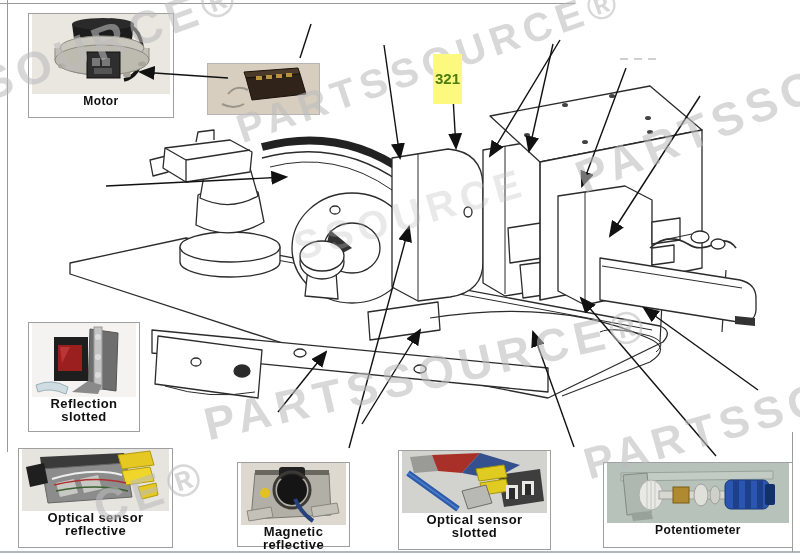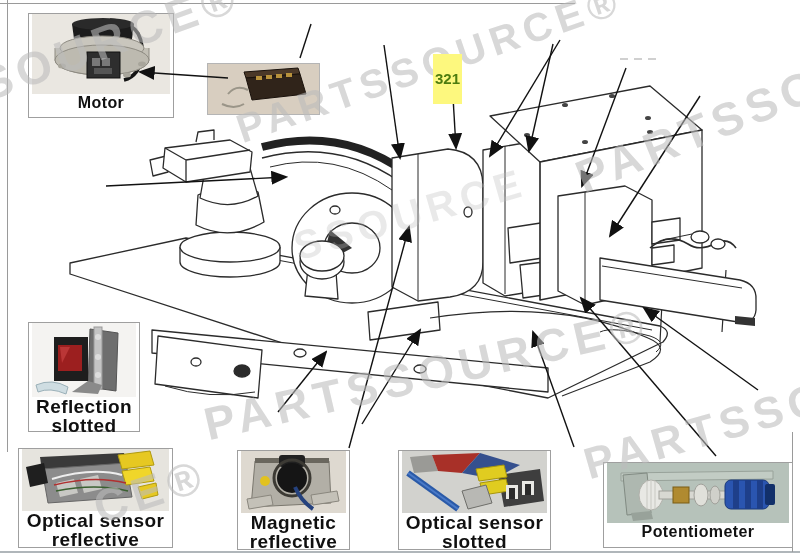--- a/index.html
+++ b/index.html
@@ -3,22 +3,22 @@
 <meta charset="utf-8">
 <style>
   html,body{margin:0;padding:0;background:#fff;}
   #stage{position:relative;width:800px;height:560px;background:#ffffff;overflow:hidden;
          font-family:"Liberation Sans",sans-serif;}
   .frameline{position:absolute;background:#9a9a9a;}
   .callout{position:absolute;background:#fff;border:1px solid #9f9f9f;box-sizing:border-box;
            display:flex;flex-direction:column;align-items:center;z-index:2;}
   .photo{flex:0 0 auto;}
   .cap{font-weight:bold;color:#101010;text-align:center;line-height:1.02;letter-spacing:.4px;}
-  .cap-1line{font-size:16px;margin-top:1px;}
-  .cap-2line{font-size:19px;}
+  .cap-1line{font-size:12px;margin-top:1px;}
+  .cap-2line{font-size:13px;}
   .wm{position:absolute;z-index:4;color:#bcbcbc;opacity:.58;font-weight:bold;
       letter-spacing:6px;white-space:nowrap;pointer-events:none;transform-origin:left center;}
   .svglayer{position:absolute;left:0;top:0;z-index:1;pointer-events:none;}
   .arrowlayer{position:absolute;left:0;top:0;z-index:3;pointer-events:none;}
   #ref321{position:absolute;left:433px;top:54px;z-index:5;background:#fdf87e;
           color:#4d7c0f;font-weight:bold;font-size:15px;padding:16px 2px;line-height:18px;}
 </style>
 </head>
 <body>
 
@@ -180,21 +180,21 @@
       <path d="M30,30 Q70,18 100,26" stroke="#eee" stroke-width="2" fill="none"></path>
       <path d="M32,36 Q72,26 104,34" stroke="#b03030" stroke-width="1.5" fill="none"></path>
       <path d="M34,42 Q74,34 106,42" stroke="#3a6030" stroke-width="1.5" fill="none"></path>
     </svg>
     <div class="cap cap-2line">
       <div>Optical sensor</div>
       <div>reflective</div>
     </div>
   </div>
 
-  <div class="callout" style="left:237px;top:450px;width:113px;height:100px;">
+  <div class="callout" style="left:237px;top:462px;width:113px;height:85px;">
     <svg class="photo" width="105" height="62" viewBox="0 0 105 62">
       <rect width="105" height="62" fill="#ded9d0"></rect>
       <path d="M14,10 L88,10 L90,52 L10,56 Z" fill="#b2afa6" stroke="#7a776e"></path>
       <rect x="14" y="7" width="74" height="5" fill="#6a675e"></rect>
       <rect x="38" y="4" width="26" height="12" rx="3" fill="#202020"></rect>
       <circle cx="51" cy="27" r="15" fill="#151515"></circle>
       <circle cx="51" cy="27" r="18" fill="none" stroke="#3c3a34" stroke-width="3"></circle>
       <path d="M54,36 Q60,50 72,58" stroke="#25427e" stroke-width="4" fill="none"></path>
       <circle cx="24" cy="30" r="5" fill="#e2c220"></circle>
       <path d="M6,48 L30,44 L32,54 L8,58 Z" fill="#c4c1b8" stroke="#8a877e"></path>

